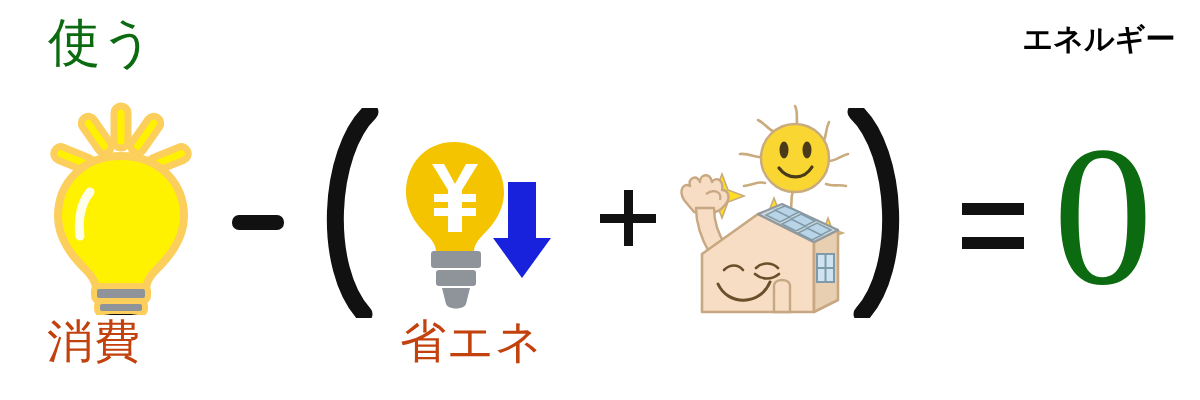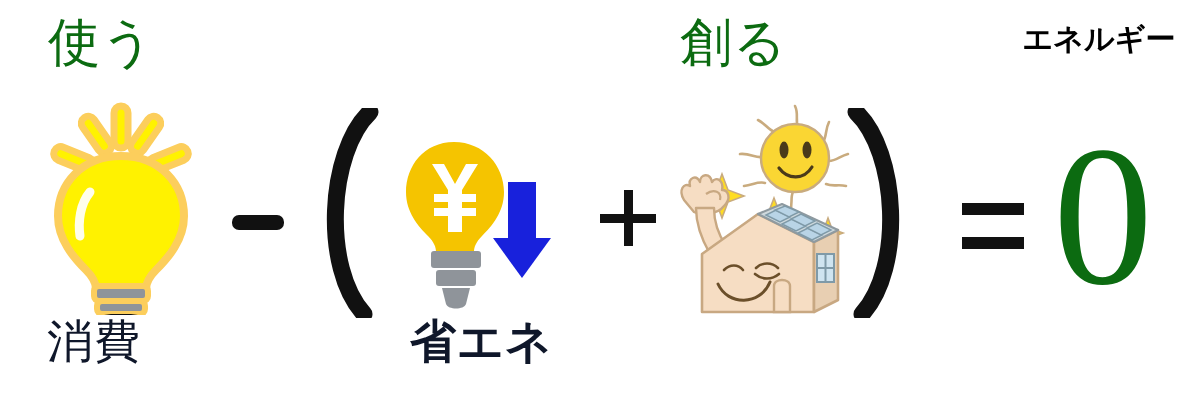--- a/index.html
+++ b/index.html
@@ -21,21 +21,21 @@
     position: absolute;
     color: #0c6b11;
     font-size: 52px;
     line-height: 1;
     font-weight: 400;
     white-space: nowrap;
     letter-spacing: 1px;
   }
   .foot-label {
     position: absolute;
-    color: #0f172a;
+    color: #c2410c;
     font-size: 46px;
     line-height: 1;
     font-weight: 400;
     white-space: nowrap;
     letter-spacing: 1px;
   }
   .red-label {
     position: absolute;
     color: #000000;
     font-size: 30px;
@@ -151,28 +151,27 @@
       <rect x="38" y="132" width="40" height="16" rx="3" fill="#8f949a"></rect>
       <path d="M44 150 L72 150 L68 166 C 66 172 50 172 48 166 Z" fill="#8f949a"></path>
 
       <g fill="#1821dc">
         <rect x="110" y="44" width="28" height="62"></rect>
         <polygon points="95,100 153,100 124,140"></polygon>
       </g>
     </svg>
   </div>
 
-  <div class="foot-label" style="left:410px; top:318px;font-weight:bold;">省エネ</div>
+  <div class="foot-label" style="left:400px; top:318px;">省エネ</div>
 
   <div class="plus-sign" style="left:600px; top:190px; width:56px; height:56px;">
     <div class="bar-h" style="left:0; top:24px; width:56px; height:9px;"></div>
     <div class="bar-v" style="left:24px; top:0; width:9px; height:56px;"></div>
   </div>
 
-  <div class="head-label" style="left:680px; top:16px;">創る</div>
 
   <div class="art" style="left:662px; top:82px; width:205px; height:240px;">
     <svg width="205" height="240" viewBox="0 0 205 240" xmlns="http://www.w3.org/2000/svg">
 
       <g stroke="#c9ab7e" stroke-width="2.6" fill="none" stroke-linecap="round">
         <path d="M133 24 C 137 32 133 38 136 45"></path>
         <path d="M96 38 C 104 42 106 48 113 50"></path>
         <path d="M78 72 C 88 71 93 76 100 75"></path>
         <path d="M82 104 C 91 103 96 99 103 101"></path>
         <path d="M167 40 C 163 48 165 54 161 60"></path>

